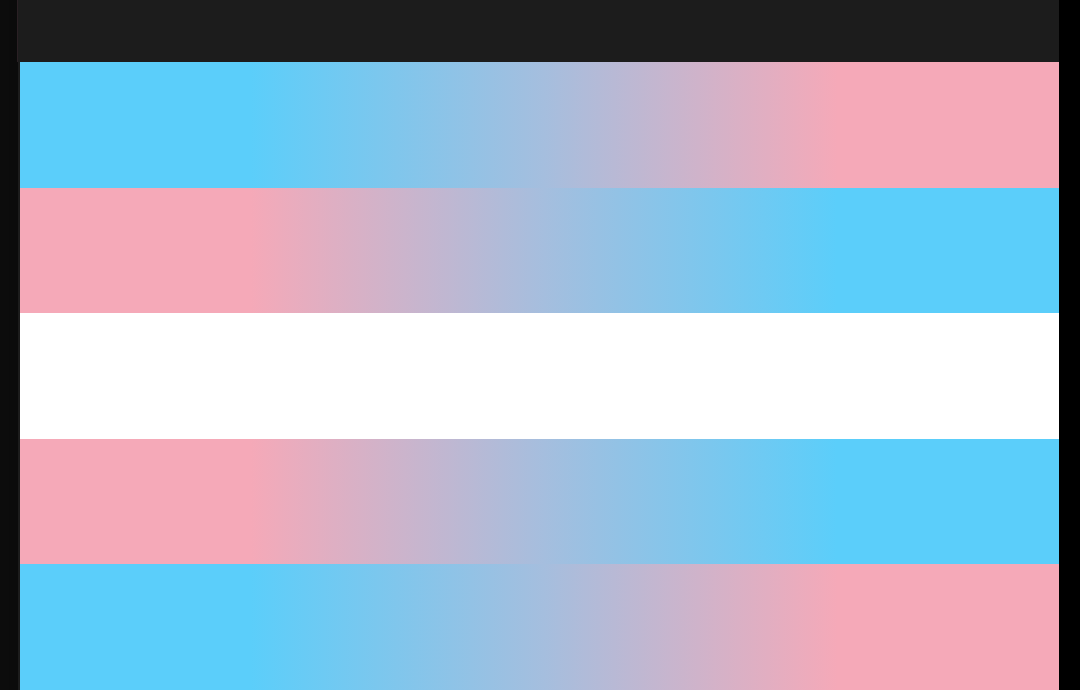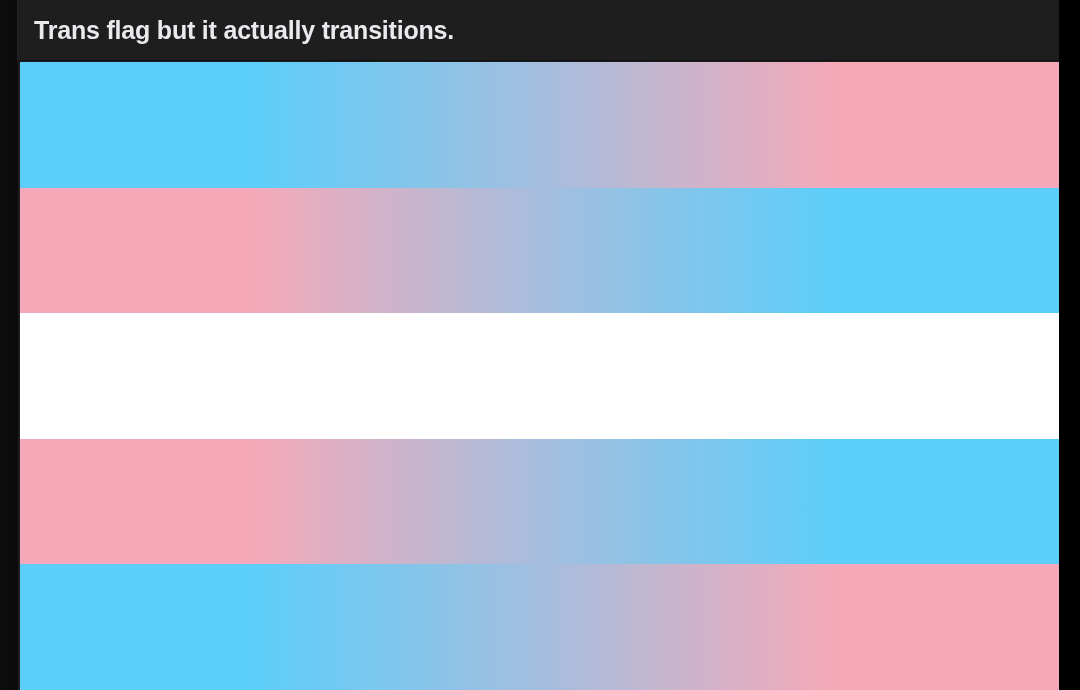--- a/index.html
+++ b/index.html
@@ -105,23 +105,20 @@
 </head>
 <body>
 
 <div id="page-root" style="background: rgb(0, 0, 0);">
 
   <div class="content-column">
 
     <div class="left-rail"></div>
     <div class="left-rail-line"></div>
 
-    <div class="post-header">
-      <div class="post-title">Trans flag but it actually transitions.</div>
-    </div>
 
     <div class="flag" id="flag">
       <div class="flag-stripe" style="background: linear-gradient(to right, rgb(91, 206, 250) 0%, rgb(91, 206, 250) 22%, rgb(165, 190, 222) 50%, rgb(245, 169, 184) 78%, rgb(245, 169, 184) 100%);"></div>
       <div class="flag-stripe" style="background: linear-gradient(to right, rgb(245, 169, 184) 0%, rgb(245, 169, 184) 22%, rgb(165, 190, 222) 50%, rgb(91, 206, 250) 78%, rgb(91, 206, 250) 100%);"></div>
       <div class="flag-stripe" style="background: rgb(255, 255, 255);"></div>
       <div class="flag-stripe" style="background: linear-gradient(to right, rgb(245, 169, 184) 0%, rgb(245, 169, 184) 22%, rgb(165, 190, 222) 50%, rgb(91, 206, 250) 78%, rgb(91, 206, 250) 100%);"></div>
       <div class="flag-stripe" style="background: linear-gradient(to right, rgb(91, 206, 250) 0%, rgb(91, 206, 250) 22%, rgb(165, 190, 222) 50%, rgb(245, 169, 184) 78%, rgb(245, 169, 184) 100%);"></div>
     </div>
 
   </div>

